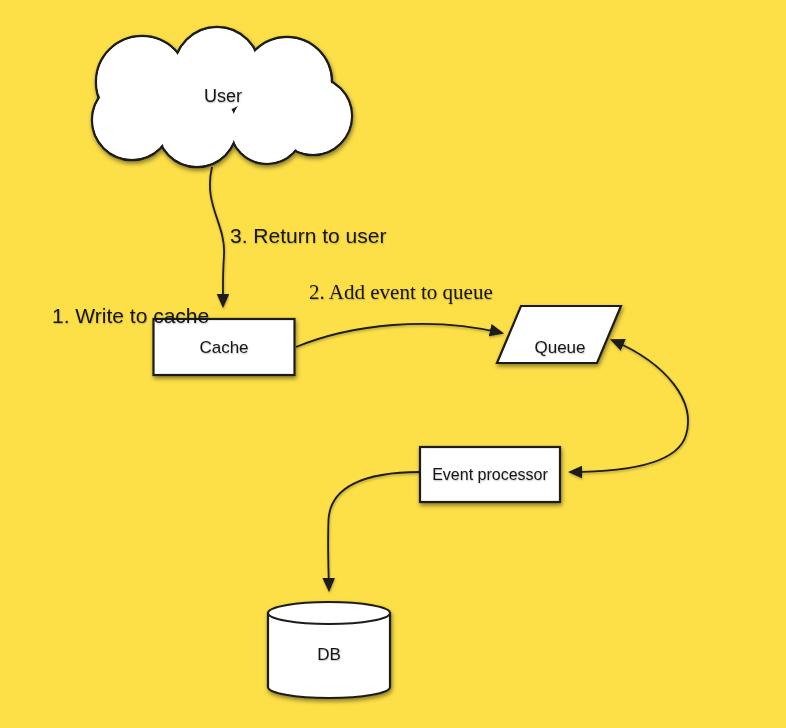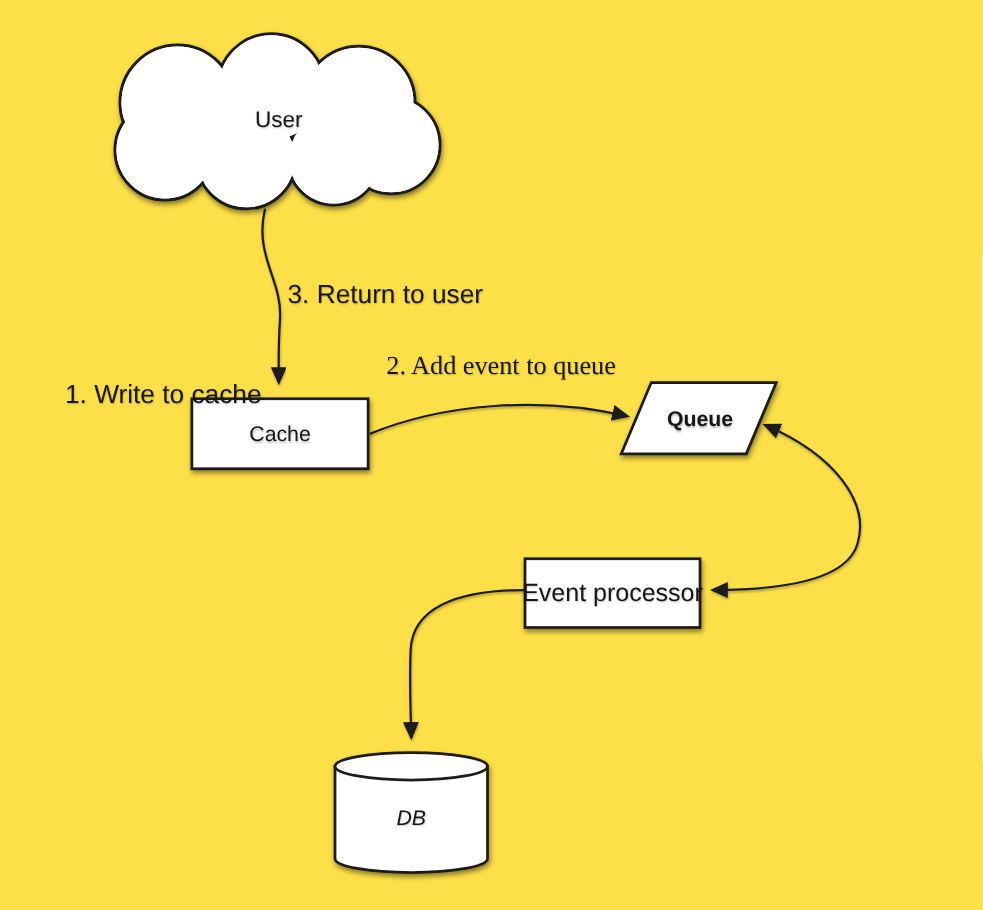--- a/index.html
+++ b/index.html
@@ -26,21 +26,21 @@
     transform: translate(-50%, -50%);
     font-size: 17px;
     color: #161616;
     white-space: nowrap;
     text-shadow: 0.5px 1px 1.5px rgba(0,0,0,0.25);
   }
   .node-label.user {
     font-size: 18px;
   }
   .node-label.ep {
-    font-size: 20px;
+    font-size: 16px;
   }
   .edge-label {
     position: absolute;
     font-size: 21px;
     color: #161616;
     white-space: nowrap;
     text-shadow: 0.5px 1px 1.5px rgba(0,0,0,0.25);
   }
 </style>
 </head>
@@ -97,21 +97,21 @@
     <rect x="420" y="447" width="140" height="55" fill="#ffffff" stroke="#1c1c1c" stroke-width="2.2" filter="url(#sh)"></rect>
 
     <g filter="url(#sh)">
       <path d="M 268 613 L 268 687 A 61 11 0 0 0 390 687 L 390 613 Z" fill="#ffffff" stroke="#1c1c1c" stroke-width="2.2"></path>
       <ellipse cx="329" cy="613" rx="61" ry="11" fill="#ffffff" stroke="#1c1c1c" stroke-width="2.2"></ellipse>
     </g>
   </svg>
 
   <div class="node-label user" style="left:223px; top:96px;">User</div>
   <div class="node-label" style="left:224px; top:348px;text-align:right;">Cache</div>
-  <div class="node-label" style="left:560px; top:336px;font-weight:bold;">Queue</div>
+  <div class="node-label" style="left:560px; top:348px;">Queue</div>
   <div class="node-label ep" style="left:490px; top:475px;">Event processor</div>
-  <div class="node-label" style="left:329px; top:655px;font-style:italic;">DB</div>
+  <div class="node-label" style="left:329px; top:655px;">DB</div>
 
   <div class="edge-label" style="left:52px; top:272px;margin-top:32px;">1. Write to cache</div>
   <div class="edge-label" style="left:309px; top:280px;font-family:Liberation Serif, serif;">2. Add event to queue</div>
   <div class="edge-label" style="left:230px; top:224px;">3. Return to user</div>
 
 </div>
 
 </body></html>

